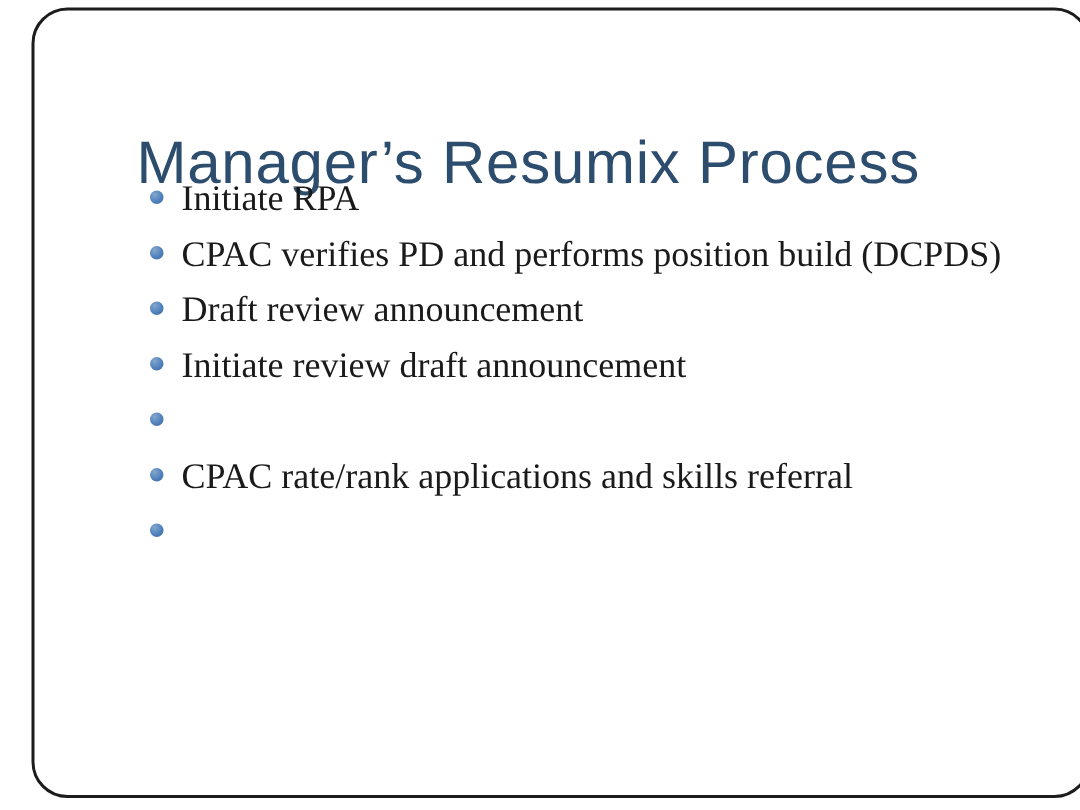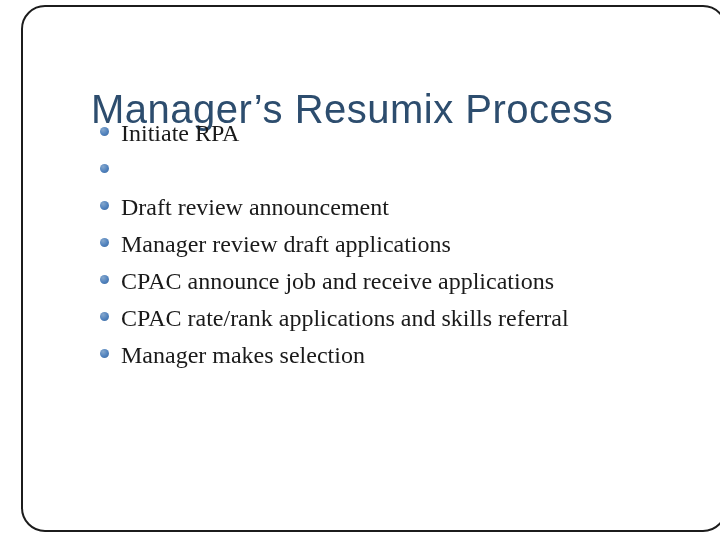--- a/index.html
+++ b/index.html
@@ -79,42 +79,41 @@
   <h1 class="slide-title">Manager’s Resumix Process</h1>
 
   <ul class="bullet-list">
     <li class="bullet-item">
       <span class="bullet-dot"></span>
       <span class="bullet-text">Initiate RPA</span>
     </li>
 
     <li class="bullet-item">
       <span class="bullet-dot"></span>
+      <span class="bullet-text">CPAC verifies PD and performs position build (DCPDS)</span>
     </li>
 
     <li class="bullet-item">
       <span class="bullet-dot"></span>
       <span class="bullet-text">Draft review announcement</span>
     </li>
 
     <li class="bullet-item">
       <span class="bullet-dot"></span>
-      <span class="bullet-text">Manager review draft applications</span>
+      <span class="bullet-text">Initiate review draft announcement</span>
     </li>
 
     <li class="bullet-item">
       <span class="bullet-dot"></span>
-      <span class="bullet-text">CPAC announce job and receive applications</span>
     </li>
 
 
     <li class="bullet-item">
       <span class="bullet-dot"></span>
       <span class="bullet-text">CPAC rate/rank applications and skills referral</span>
     </li>
 
     <li class="bullet-item">
       <span class="bullet-dot"></span>
-      <span class="bullet-text">Manager makes selection</span>
     </li>
   </ul>
 
 </div>
 
 </body></html>

